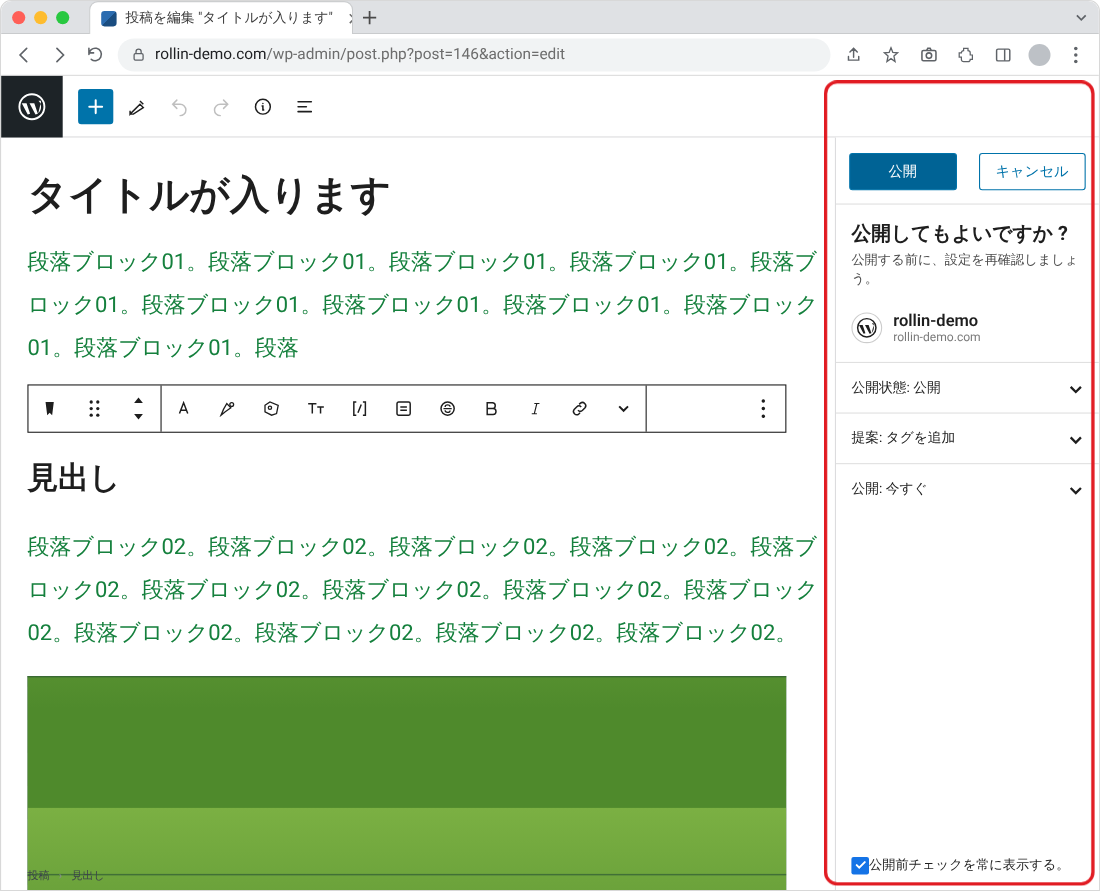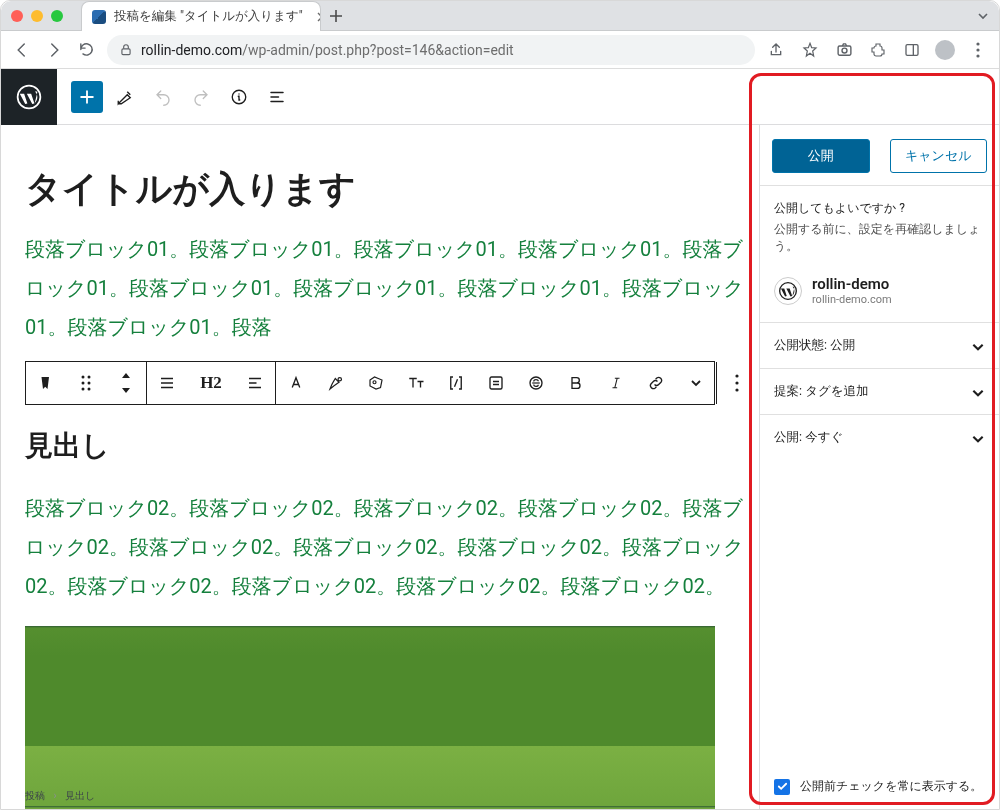--- a/index.html
+++ b/index.html
@@ -38,21 +38,21 @@
   .topbar{height:56px;display:flex;align-items:center;border-bottom:1px solid var(--soft-border)}
   .wp-badge{width:56px;height:56px;background:var(--dark);color:#fff;display:flex;align-items:center;justify-content:center}
   .tbar-group{display:flex;align-items:center;gap:6px;padding-left:14px}
   .sqbtn{width:32px;height:32px;display:flex;align-items:center;justify-content:center;border-radius:3px;color:var(--text)}
   .sqbtn.primary{background:var(--blue);color:#fff}
   .sqbtn.muted{color:#bfbfbf}
   
   .body{flex:1;display:flex;min-height:0}
   .editor{flex:1;overflow:auto;padding:12px 0 0 0;position:relative}
   .canvas{max-width:720px;margin:0 0 0 24px}
-  .post-title{font-size:36px;font-weight:700;margin:28px 0 16px}
+  .post-title{font-size:36px;font-weight:700;margin:16px 0 16px}
   .para{font-size:20px;line-height:1.95;margin:0 0 4px;color:#15803d}
   .heading{font-size:28px;font-weight:700;margin:22px 0 24px}
   .block-toolbar{display:flex;align-items:stretch;border:1px solid #1e1e1e;height:44px;margin:14px 0 8px;width:690px;background:#fff}
   .bt-seg{display:flex;align-items:center;border-right:1px solid #1e1e1e}
   .bt-seg:last-child{border-right:none;margin-left:auto}
   .bt-btn{width:40px;display:flex;align-items:center;justify-content:center;color:#1e1e1e}
   .bt-btn.h2{font-weight:700;font-family:Georgia,serif;font-size:17px;width:48px}
   .img-block{margin-top:20px;width:690px;height:240px;overflow:hidden}
   .sheep-scene{width:100%;height:400px;background:
      linear-gradient(#2f5c34,transparent 2px) 0 0/100% 180px,
@@ -66,29 +66,29 @@
      linear-gradient(#2f5c34,#1e3f22) 0 100px/100% 30px,
      linear-gradient(#8aa3b9,#d7dee6) 0 0/100% 120px;
      position:relative}
   
   .sidebar{width:240px;border-left:1px solid var(--soft-border);display:flex;flex-direction:column;position:relative;background:#fff}
   .side-head{padding:14px 12px 12px;display:flex;gap:20px;border-bottom:1px solid var(--divider)}
   .btn{flex:1;height:34px;display:flex;align-items:center;justify-content:center;font-size:13px;border-radius:3px;border:1px solid var(--blue);cursor:pointer}
   .btn.primary{background:var(--blue-dark);color:#fff}
   .btn.secondary{background:#fff;color:var(--blue)}
   .side-intro{padding:14px 14px 10px}
-  .intro-title{font-weight:400;font-size:12px;margin-bottom:4px}
+  .intro-title{font-weight:700;font-size:18px;margin-bottom:4px}
   .intro-sub{font-size:12px;color:#4d4d4d}
   .site-row{display:flex;align-items:center;gap:10px;padding:10px 14px 16px}
   .site-ico{width:28px;height:28px;border-radius:50%;background:#fff;border:1px solid #ccc;display:flex;align-items:center;justify-content:center}
   .site-name{font-size:15px;font-weight:600}
   .site-url{font-size:11px;color:#7a7a7a}
   .panel{border-top:1px solid var(--divider);padding:14px 14px;display:flex;justify-content:space-between;align-items:flex-end;font-size:12.5px;color:#1e1e1e}
   .panel .chev{color:#1e1e1e}
-  .precheck{margin-top:auto;padding:14px;display:flex;align-items:center;gap:10px;font-size:12px}
+  .precheck{margin-top:auto;padding:14px;display:flex;align-items:center;font-size:12px}
   .chk{width:16px;height:16px;background:#1473e6;display:flex;align-items:center;justify-content:center;color:#fff;border-radius:2px}
   .highlight{position:absolute;top:72px;right:4px;width:246px;bottom:4px;border:3px solid var(--red);border-radius:12px;pointer-events:none}
   
   .breadcrumb{position:absolute;left:24px;bottom:6px;font-size:10px;color:#3c434a}
   .breadcrumb .sep{margin:0 6px;color:#8b8f94}
   svg{display:block}
 </style>
 </head>
 <body>
 
@@ -246,33 +246,20 @@
                   <circle cx="10" cy="3" r="1.5" fill="currentColor"></circle>
                   <circle cx="4" cy="9" r="1.5" fill="currentColor"></circle>
                   <circle cx="10" cy="9" r="1.5" fill="currentColor"></circle>
                   <circle cx="4" cy="15" r="1.5" fill="currentColor"></circle>
                   <circle cx="10" cy="15" r="1.5" fill="currentColor"></circle>
                 </svg>
               </span>
             <span class="bt-btn">
                 <svg width="14" height="22" viewBox="0 0 14 22">
                   <path d="M7 1l4 5H3zM7 21l-4-5h8z" fill="currentColor"></path>
-                </svg>
-              </span>
-          </div>
-          <div class="bt-seg">
-            <span class="bt-btn">
-                <svg width="18" height="18" viewBox="0 0 24 24">
-                  <path d="M4 6h16M4 12h16M4 18h16" stroke="currentColor" stroke-width="2"></path>
-                </svg>
-              </span>
-            <span class="bt-btn h2">H2</span>
-            <span class="bt-btn">
-                <svg width="18" height="18" viewBox="0 0 24 24">
-                  <path d="M4 6h16M4 12h10M4 18h16" stroke="currentColor" stroke-width="2"></path>
                 </svg>
               </span>
           </div>
           <div class="bt-seg">
             <span class="bt-btn">
                 <svg width="18" height="18" viewBox="0 0 24 24">
                   <path d="M7 18L12 5l5 13M9 14h6" stroke="currentColor" stroke-width="1.8" fill="none"></path>
                 </svg>
               </span>
             <span class="bt-btn">

